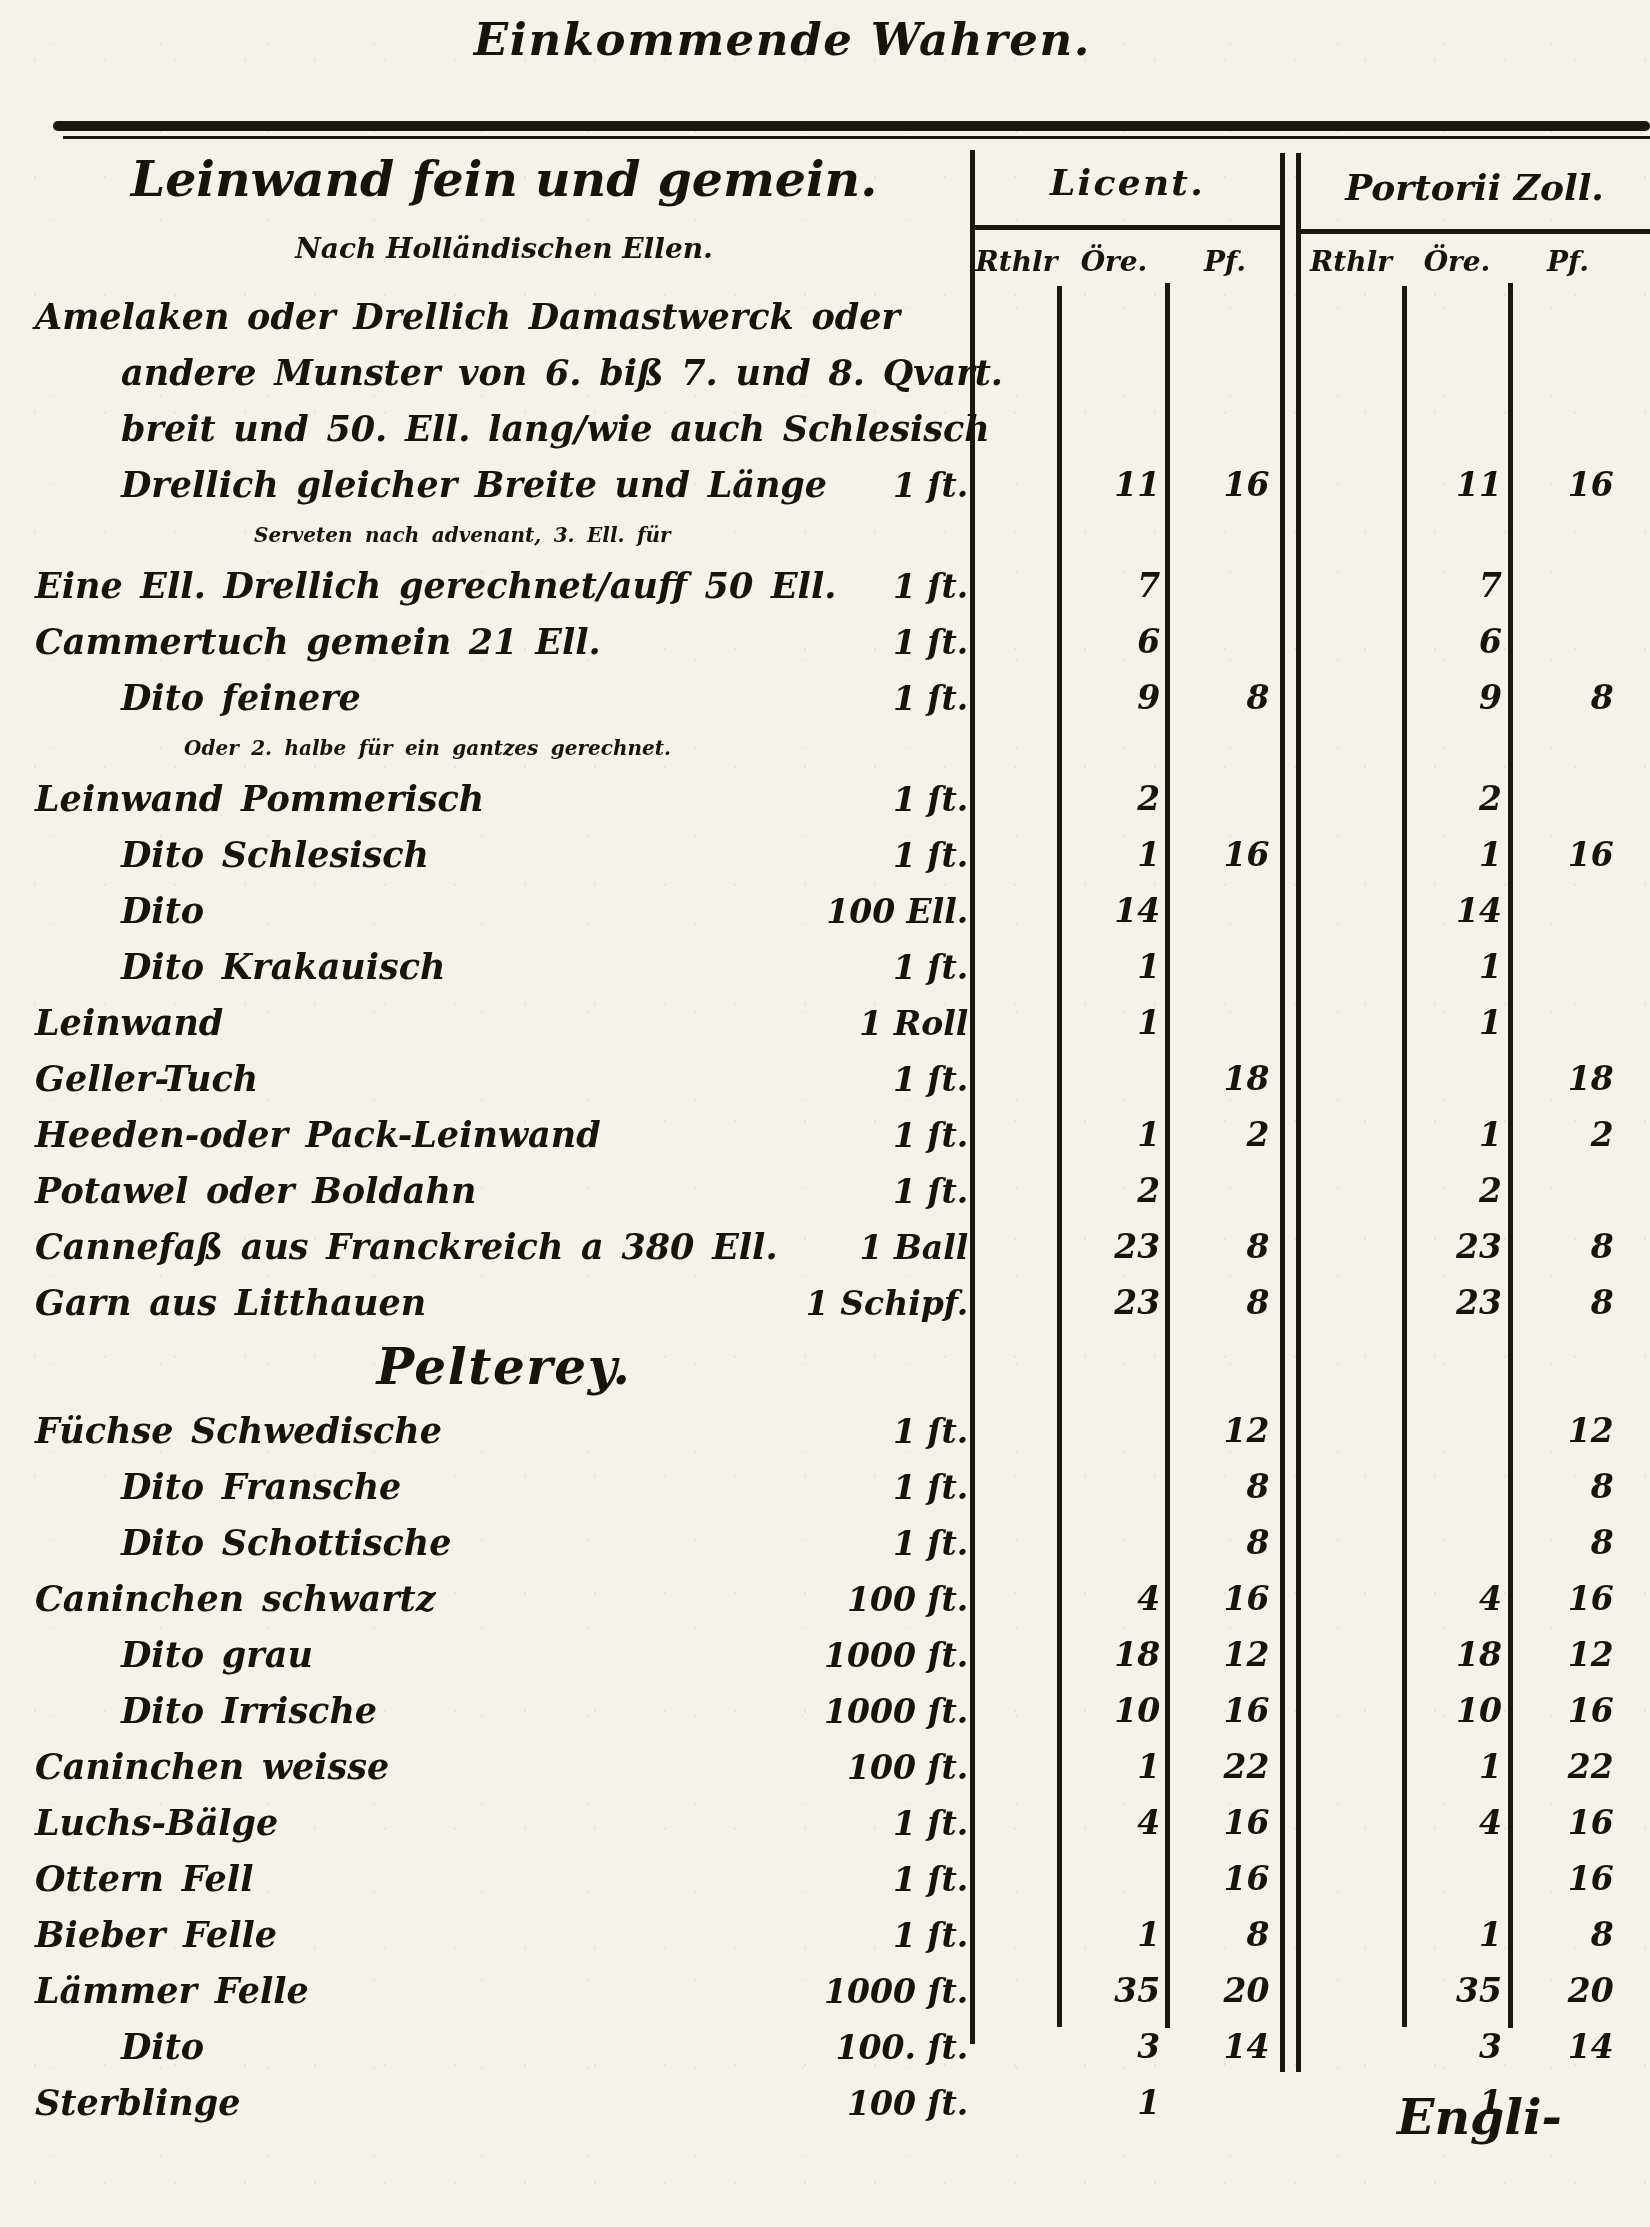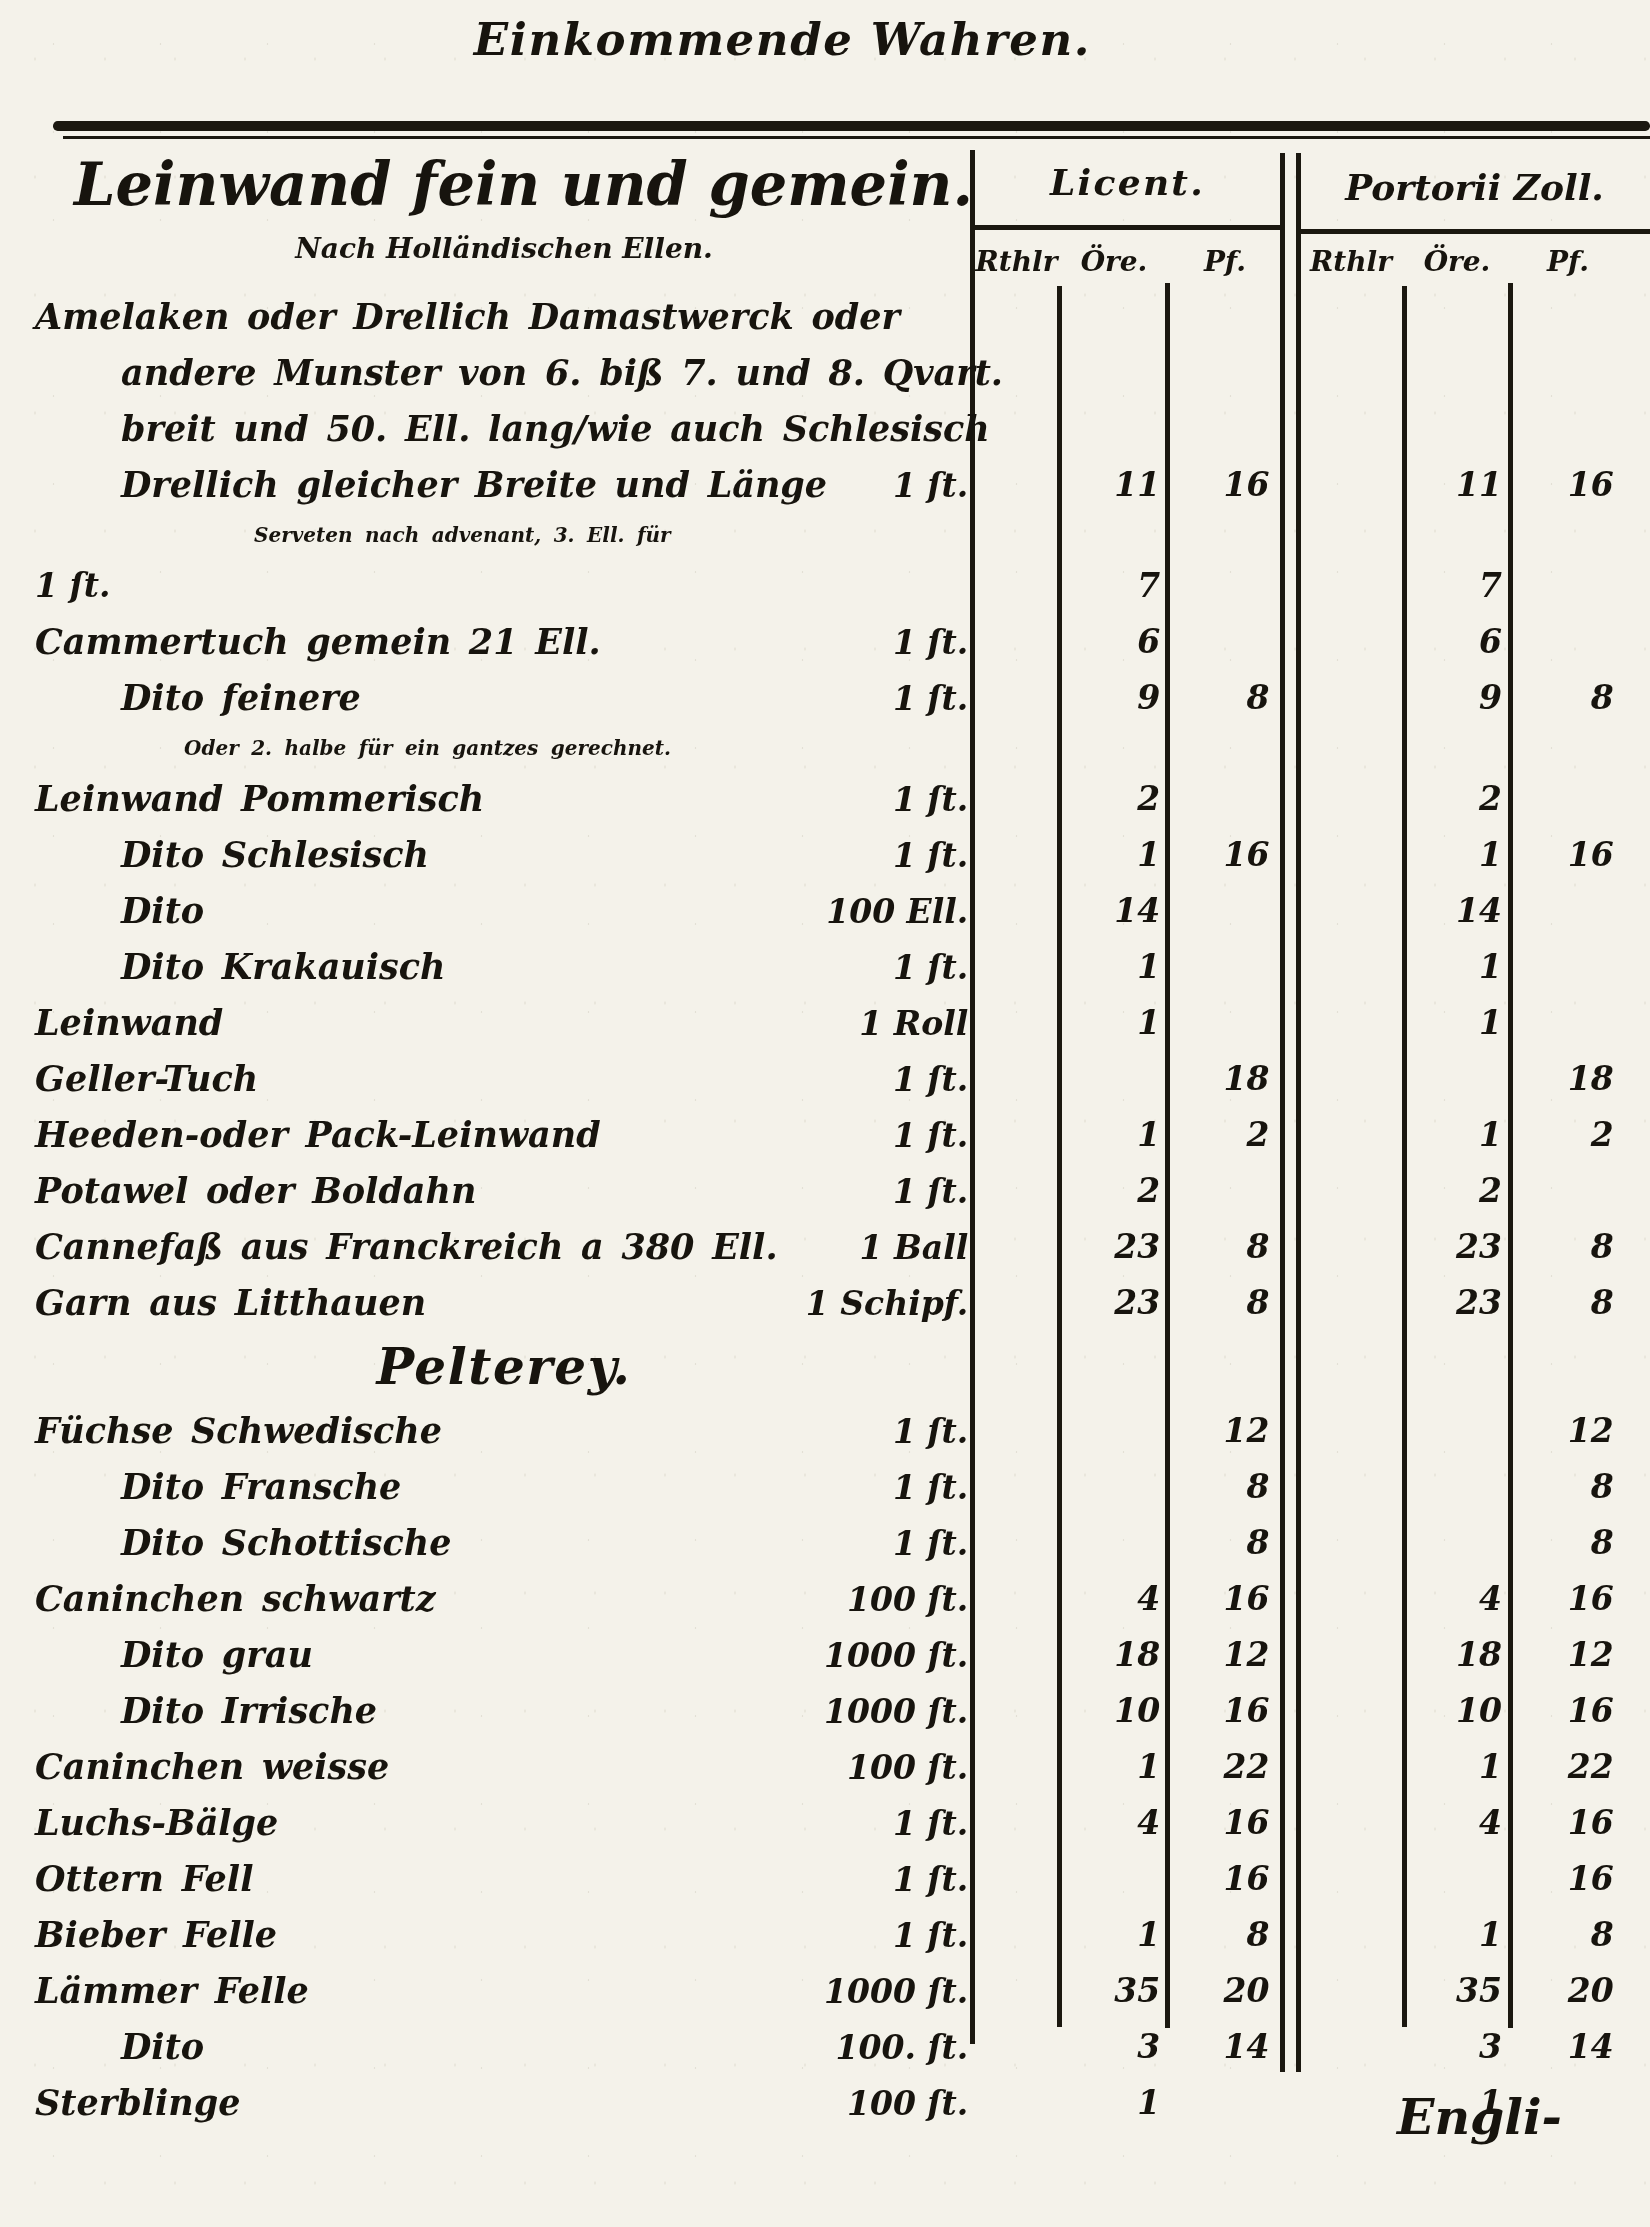--- a/index.html
+++ b/index.html
@@ -12,21 +12,21 @@
     background-size:107px 88px, 70px 118px;
     color:#17140e;
     font-family:"DejaVu Serif", serif;
     font-weight:700;
   }
   .abs{position:absolute;font-style:italic;}
   .ink{background:#1b1810;}
   .page-title{top:12.5px; left:0; width:1565px; text-align:center; font-size:45px; letter-spacing:1.6px;}
   .rule-thick{left:53px; top:121px; width:1597px; height:10.2px; border-radius:4.7px;}
   .rule-thin{left:63px; top:136px; width:1588px; height:3.1px;}
-  .sec1-title{left:35px; top:150px; width:938px; text-align:right; font-size:59px;}
+  .sec1-title{left:35px; top:150px; width:938px; text-align:center; font-size:49px;}
   .sec1-sub{left:35px; top:232px; width:938px; text-align:center; font-size:28px;}
   .grp-licent{left:973px; top:161px; width:309px; text-align:center; font-size:36px; letter-spacing:2.3px;}
   .grp-portorii{left:1298px; top:166px; width:353px; text-align:center; font-size:36px;}
   .grp-underline{height:4.7px;}
   .u-licent{left:973px; top:225px; width:309px;}
   .u-portorii{left:1298px; top:229px; width:353px;}
   .subhead{top:245px; text-align:center; font-size:28px;}
   .sh-l-rthlr{left:973px; width:87px;}
   .sh-l-oere{left:1060px; width:108px;}
   .sh-l-pf{left:1168px; width:114px;}
@@ -152,20 +152,21 @@
         <div class="num "></div>
         <div class="num n-lg"></div>
         <div class="num n-lp"></div>
         <div class="num "></div>
         <div class="num "></div>
         <div class="num n-pg"></div>
         <div class="num n-pp"></div>
       </div>
       <div class="row row-line">
         <div class="goods">
+          <span class="label" style="padding-left: 0px;">Eine Ell. Drellich gerechnet/auff 50 Ell.</span>
           <span class="qty">1 ſt.</span>
         </div>
         <div class="num "></div>
         <div class="num n-lg">7</div>
         <div class="num n-lp"></div>
         <div class="num "></div>
         <div class="num "></div>
         <div class="num n-pg">7</div>
         <div class="num n-pp"></div>
       </div>

